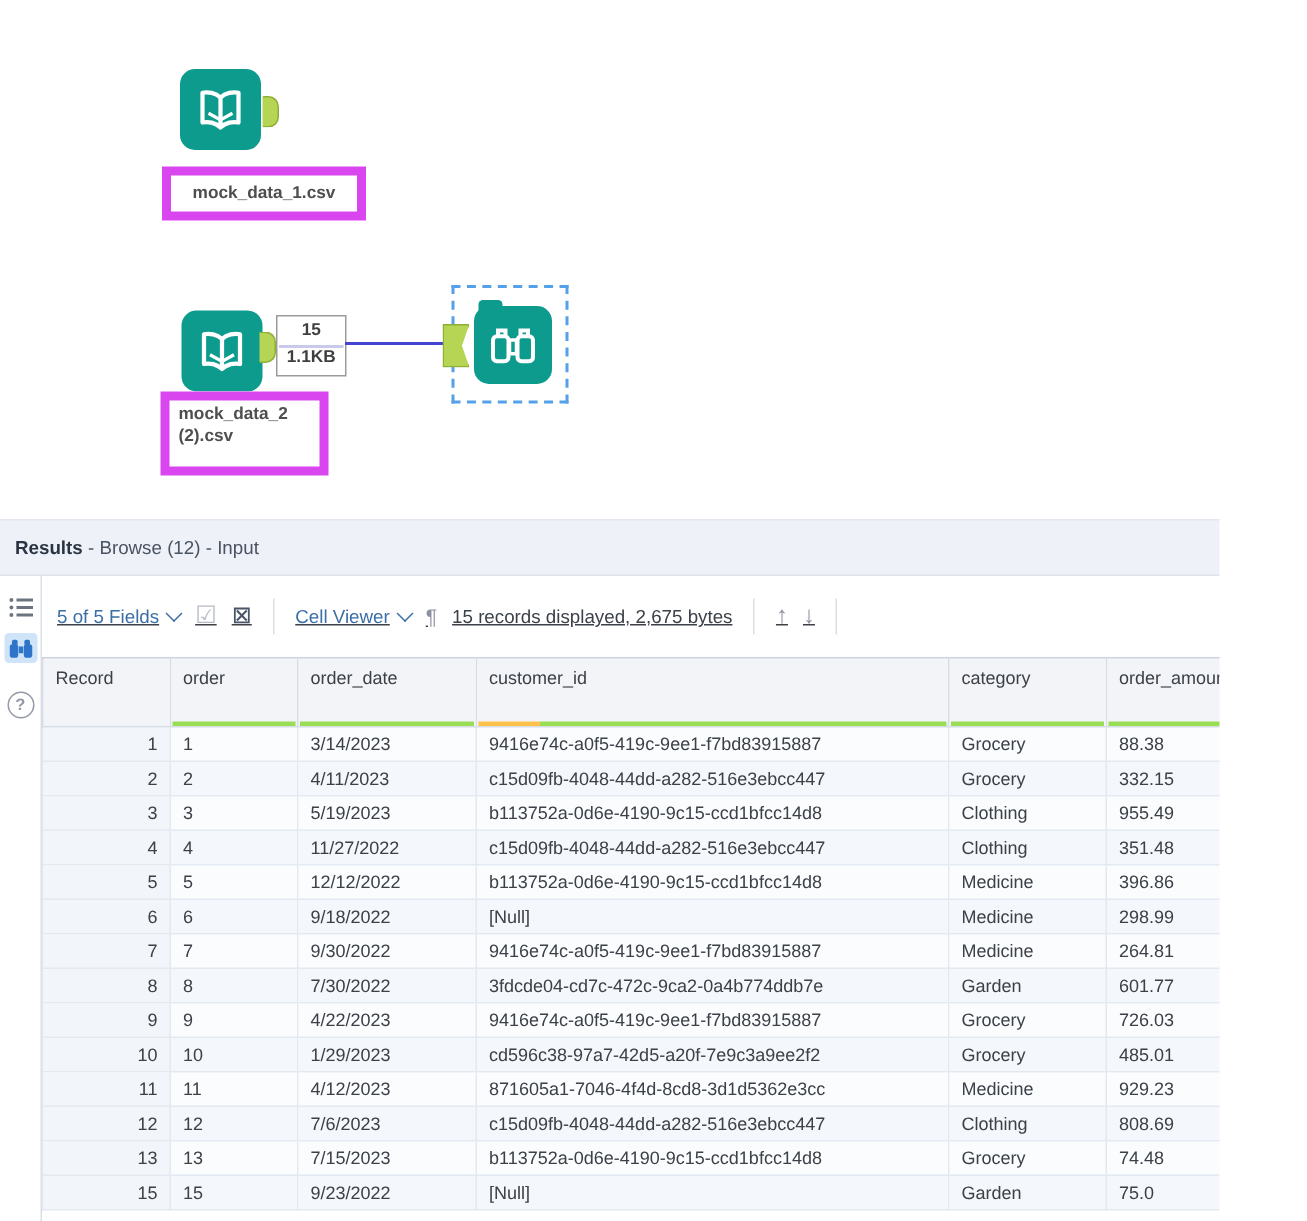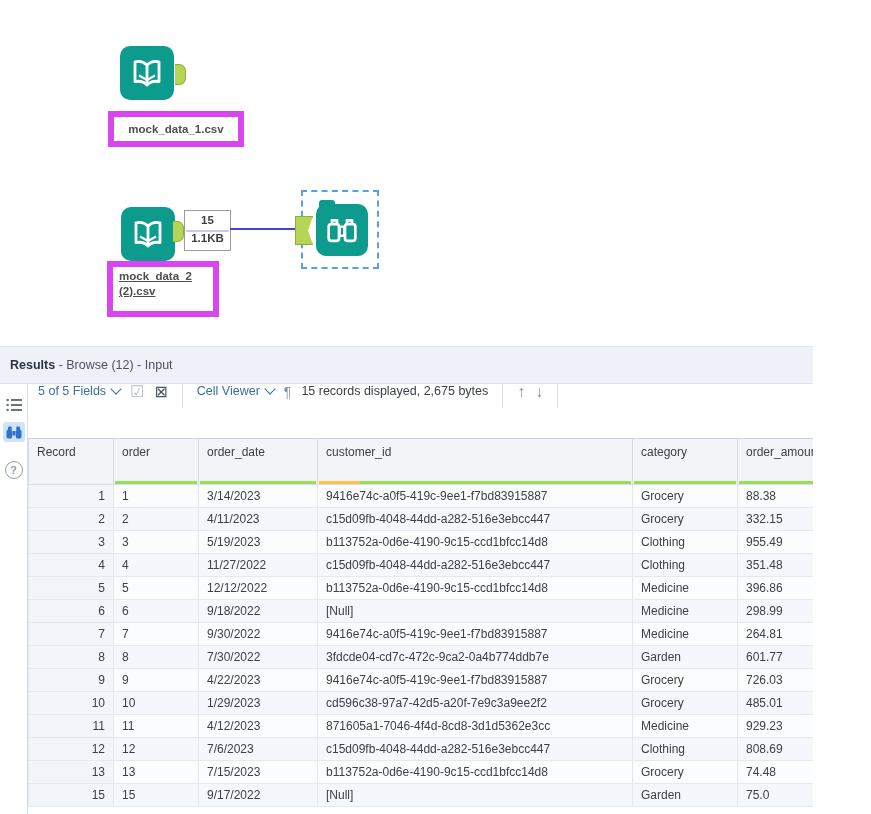--- a/index.html
+++ b/index.html
@@ -12,42 +12,42 @@
              display:flex;align-items:center;justify-content:center;}
   .tool-icon svg{width:40px;height:40px;}
   .tab{position:absolute;width:16px;height:7px;background:#0c9b8d;border-radius:3px 3px 0 0;}
   .out-anchor{position:absolute;width:10px;height:19px;background:#b7d554;border:1px solid #8fae35;
               border-left:none;border-radius:0 7px 7px 0;}
   .in-anchor{position:absolute;width:16px;height:27px;background:#b7d554;border:1px solid #8fae35;
              clip-path:polygon(0 0,100% 0,72% 50%,100% 100%,0 100%);}
   .node-label{position:absolute;background:#fff;border:6px solid #d946ef;color:#4e4e4e;
               font-size:11.5px;font-weight:700;display:flex;align-items:center;justify-content:center;
               padding:2px 6px;line-height:15px;}
-  .node-label.multi{justify-content:flex-start;align-items:flex-start;flex-direction:column;text-decoration:underline;}
+  .node-label.multi{justify-content:flex-start;align-items:flex-start;flex-direction:column;}
   .annot{position:absolute;background:#fff;border:1px solid #9b9b9b;font-size:11.5px;font-weight:700;
          color:#3f3f3f;text-align:center;line-height:18px;}
   .annot .midline{position:absolute;left:1px;right:1px;top:19px;height:2px;background:#c9c9ec;}
   .conn{position:absolute;height:2px;background:#4444d0;}
   .sel-box{position:absolute;border:2px dashed #55a0e8;background:transparent;}
 
   
   .results{position:absolute;left:0;top:346px;width:813px;height:468px;background:#fff;}
   .pane-header{height:36px;background:#eef1f7;border-top:1px solid #e3e7ee;border-bottom:1px solid #dfe3ea;
                display:flex;align-items:center;padding-left:10px;font-size:12.5px;color:#4a5361;}
   .pane-header b{color:#2b3442;font-weight:700;}
   .results-body{display:flex;height:431px;}
   .rb-side{width:28px;border-right:1px solid #d9dfe8;display:flex;flex-direction:column;align-items:center;
            padding-top:11px;gap:7px;box-sizing:border-box;}
   .side-ic{width:22px;height:20px;display:flex;align-items:center;justify-content:center;border-radius:3px;}
   .side-ic.active{background:#cfe4f8;}
   .help-circle{width:16px;height:16px;border:1.5px solid #939aa6;border-radius:50%;color:#939aa6;
                font-size:11px;font-weight:700;display:flex;align-items:center;justify-content:center;margin-top:12px;}
   .rb-main{flex:1;overflow:hidden;}
 
-  .toolbar{height:54px;display:flex;align-items:flex-start;padding-left:10px;gap:10px;font-size:12.5px;}
+  .toolbar{height:54px;display:flex;align-items:center;padding-left:10px;gap:10px;font-size:12.5px;text-decoration:underline;}
   .tb-link{color:#3a6ea5;display:flex;align-items:center;gap:6px;cursor:default;}
   .chev{width:7px;height:7px;border-right:1.6px solid #3a6ea5;border-bottom:1.6px solid #3a6ea5;
         transform:rotate(45deg);margin-top:-4px;}
   .tb-glyph{font-size:16px;line-height:16px;}
   .gray{color:#b6bcc6;} .slate{color:#4a5568;} .dim{color:#8b929e;}
   .sep{width:1px;height:24px;background:#d9dee6;margin:0 4px;}
   .records-text{color:#3c4148;}
 
   
   table.grid{border-collapse:collapse;table-layout:fixed;width:843px;font-size:12px;}
@@ -301,21 +301,21 @@
                 <td class="rec">13</td>
                 <td>13</td>
                 <td>7/15/2023</td>
                 <td>b113752a-0d6e-4190-9c15-ccd1bfcc14d8</td>
                 <td>Grocery</td>
                 <td>74.48</td>
               </tr>
               <tr>
                 <td class="rec">15</td>
                 <td>15</td>
-                <td>9/17/2022</td>
+                <td>9/23/2022</td>
                 <td class="null">[Null]</td>
                 <td>Garden</td>
                 <td>75.0</td>
               </tr>
             </tbody>
         </table>
       </div>
     </div>
   </div>
 </div>

